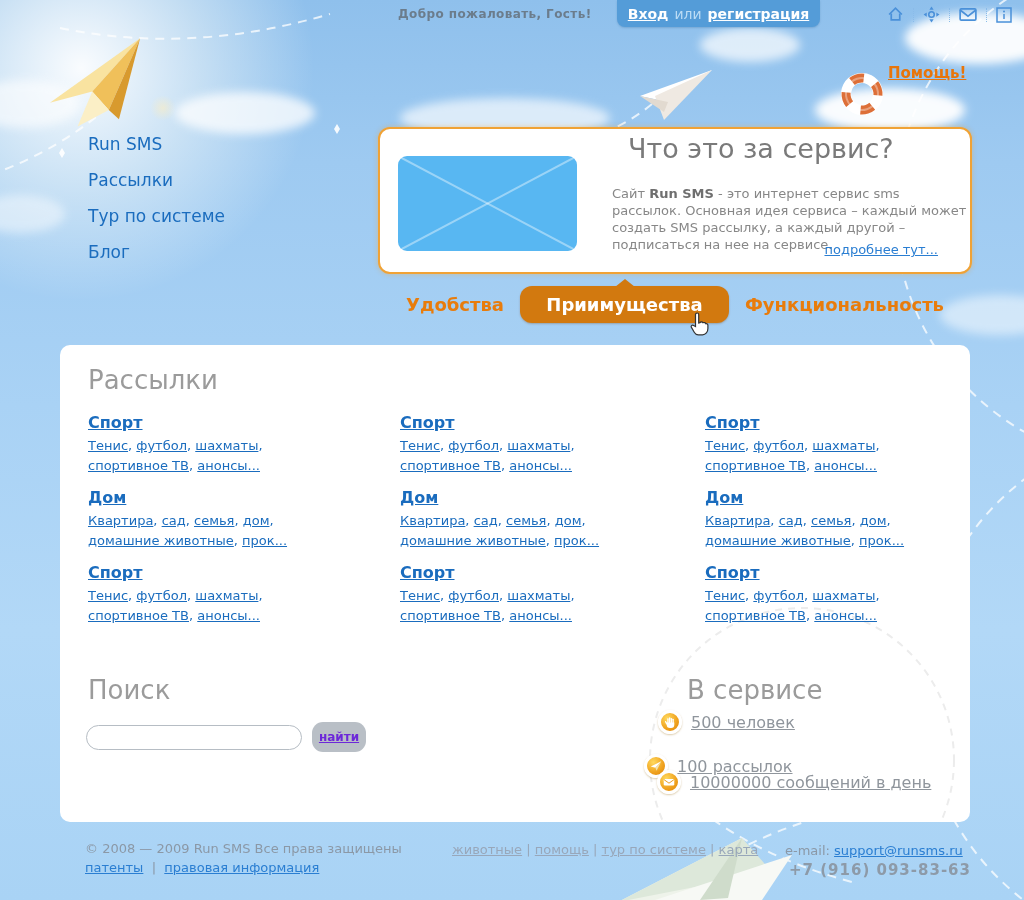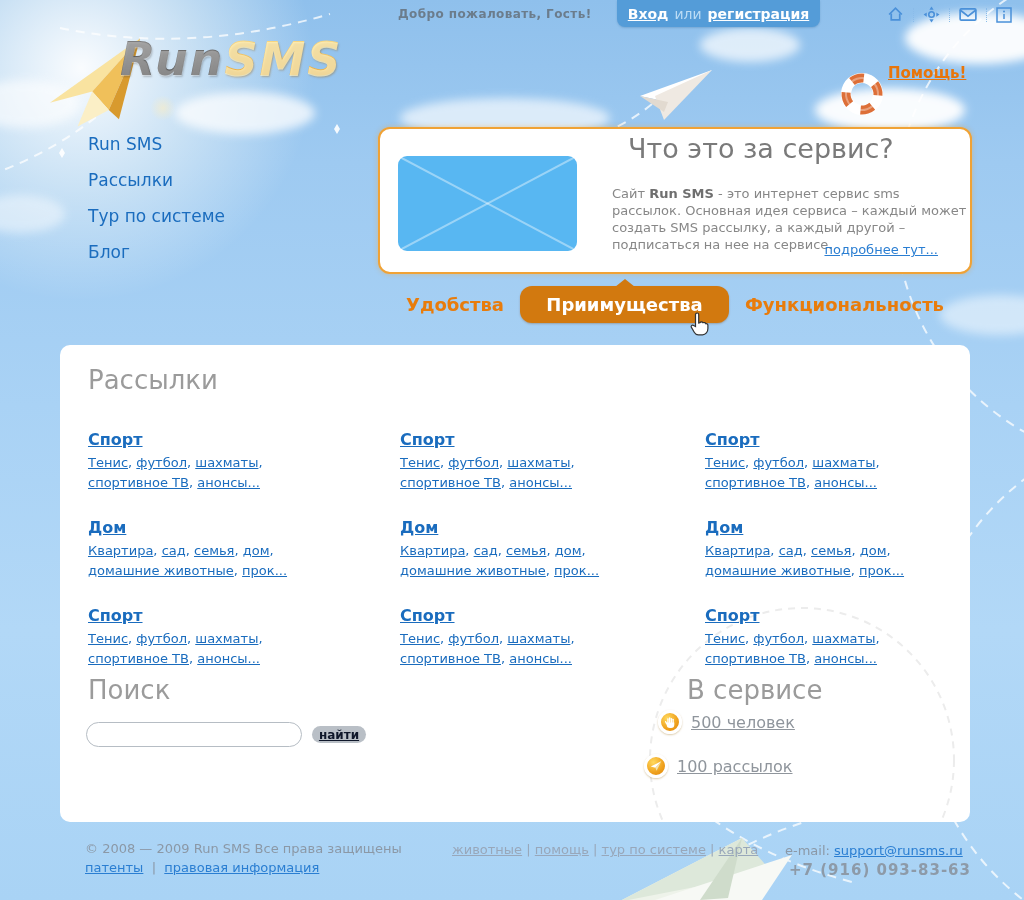--- a/index.html
+++ b/index.html
@@ -72,31 +72,31 @@
     border-left:10px solid transparent; border-right:10px solid transparent; border-bottom:8px solid #d2790f; }
   #cursor { position:absolute; left:686px; top:312px; z-index:9; pointer-events:none; }
 
   
   #panel { position:absolute; left:60px; top:345px; z-index:1; width:910px; height:477px;
     background:#fff; border-radius:10px; overflow:hidden; }
   #panel-circle { position:absolute; left:0; top:0; pointer-events:none; }
   .h-big { font-size:26px; color:#9b9b9b; }
   #mailings-title { position:absolute; left:28px; top:20px; }
   #grid { position:absolute; left:28px; top:60px; width:860px; display:grid; grid-template-columns:312px 305px 1fr; }
-  .grp { margin-top:25px; margin-bottom:12px; }
+  .grp { margin-top:8px; margin-bottom:12px; }
   .grp-title { display:inline-block; font-size:16px; font-weight:bold; color:#1a6cbe; text-decoration:underline; margin-bottom:4px; }
   .grp-links { width:215px; font-size:13px; line-height:20px; color:#1a6cbe; }
   .grp-links a { color:#1a6cbe; text-decoration:underline; white-space:nowrap; }
 
   #search-title { position:absolute; left:28px; top:330px; }
   #search-row { position:absolute; left:26px; top:377px; display:flex; align-items:center; }
   #search-input { width:216px; height:25px; border:1px solid #b6bdc4; border-radius:13px; padding:0 12px;
     font-size:13px; color:#666; outline:none; }
-  #search-btn { margin-left:10px; width:54px; height:17px; background:#b9bfc6; border:none; border-radius:11px;
-    color:#0f172a; font-size:12px; font-weight:bold; text-decoration:underline; cursor:pointer;
+  #search-btn { margin-left:10px; width:54px; height:30px; background:#b9bfc6; border:none; border-radius:11px;
+    color:#6d28d9; font-size:12px; font-weight:bold; text-decoration:underline; cursor:pointer;
     font-family:"DejaVu Sans", sans-serif; }
 
   #stats-title { position:absolute; left:627px; top:330px; }
   .stat-row { position:absolute; display:flex; align-items:center; }
   .stat-icon { width:24px; height:24px; border-radius:50%; background:radial-gradient(circle at 35% 30%, #ffd95e, #efA01c 60%, #dd8508);
     border:3px solid #fff; box-shadow:0 1px 2px rgba(150,100,0,.35); display:flex; align-items:center; justify-content:center; }
   .stat-label { margin-left:9px; font-size:16px; color:#8f959c; text-decoration:underline; }
   #stat-0 { left:598px; top:365px; }
   #stat-1 { left:584px; top:395px;margin-top:14px; }
   #stat-2 { left:597px; top:425px; }
@@ -198,21 +198,20 @@
     </span>
 </div>
 
 <div id="logo">
   <svg width="120" height="115" viewBox="0 0 130 125">
     <polygon points="126,22 28,92 74,80" fill="#f9e3a0"></polygon>
     <polygon points="126,22 74,80 92,100" fill="#f0c05a"></polygon>
     <polygon points="74,80 92,100 58,118" fill="#fbefc6"></polygon>
     <polygon points="92,100 126,22 103,110" fill="#d89a2e"></polygon>
   </svg>
-  <div id="logo-text"><span class="logo-run">Run</span><span class="logo-sms">SMS</span></div>
 </div>
 
 <svg id="lifebuoy" width="52" height="52" viewBox="0 0 52 52">
   <g transform="rotate(-18 26 26)">
     <circle cx="26" cy="26" r="16" fill="none" stroke="#ffffff" stroke-width="10"></circle>
     <circle cx="26" cy="26" r="16" fill="none" stroke="#dd6f38" stroke-width="9" stroke-dasharray="12.57 12.57" stroke-dashoffset="6.28"></circle>
     <circle cx="26" cy="26" r="16" fill="none" stroke="rgba(255,255,255,.35)" stroke-width="2"></circle>
   </g>
 </svg>
 <a id="help-link">Помощь!</a>
@@ -316,20 +315,29 @@
   </div>
   <div class="stat-row" id="stat-1">
     <span class="stat-icon">
       <svg width="14" height="14" viewBox="0 0 24 24">
         <polygon points="3,13 21,4 11,15" fill="#ffffff"></polygon>
         <polygon points="11,15 21,4 13,20" fill="#f3e2b0"></polygon>
       </svg>
       </span>
     <a class="stat-label">100 рассылок</a>
   </div>
+  <div class="stat-row" id="stat-2">
+    <span class="stat-icon">
+      <svg width="14" height="14" viewBox="0 0 24 24">
+        <rect x="3" y="7" width="18" height="11" rx="2" fill="#ffffff"></rect>
+        <path d="M3.5,8 L12,14 L20.5,8" fill="none" stroke="#e8960f" stroke-width="1.6"></path>
+      </svg>
+      </span>
+    <a class="stat-label">10000000 сообщений в день</a>
+  </div>
 </div>
 
 <div class="footer-copy">© 2008 — 2009 Run SMS Все права защищены</div>
 <div class="footer-legal">
   
 <span><a>патенты</a><span style="white-space:pre">  |  </span></span><span><a>правовая информация</a><span style="white-space:pre"></span></span></div>
 <div class="footer-center">
   
 <span><a>животные</a><span style="white-space:pre"> | </span></span><span><a>помощь</a><span style="white-space:pre"> | </span></span><span><a>тур по системе</a><span style="white-space:pre"> | </span></span><span><a>карта</a><span style="white-space:pre"></span></span></div>
 <div class="footer-email">

